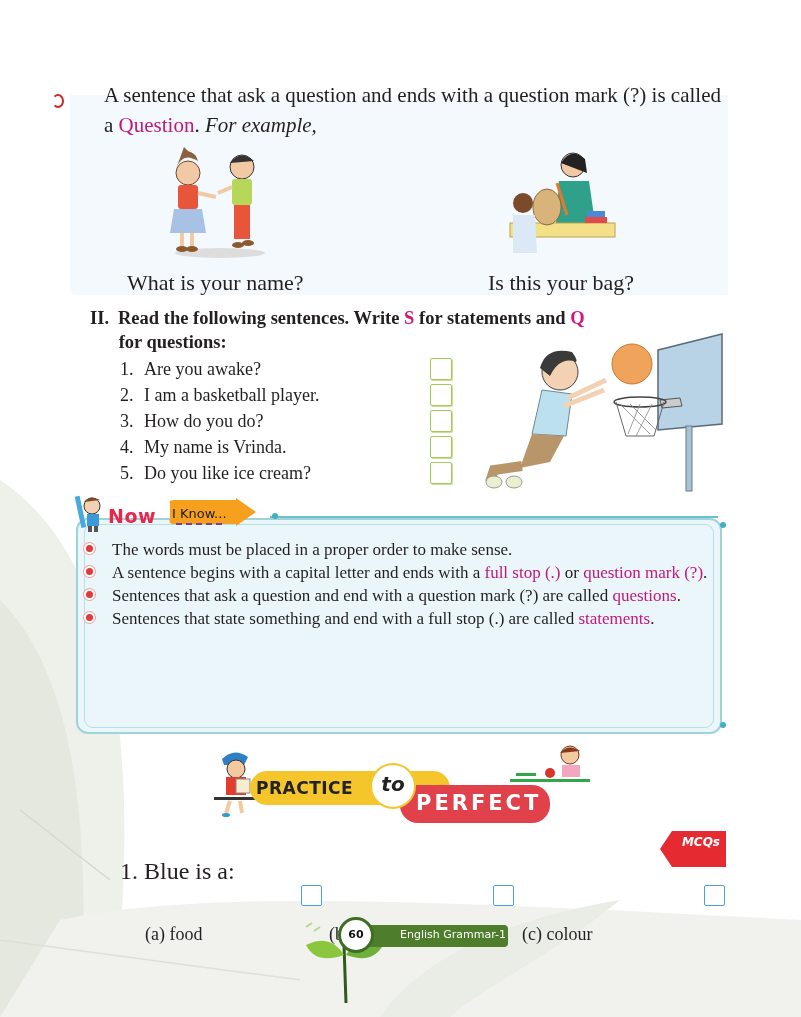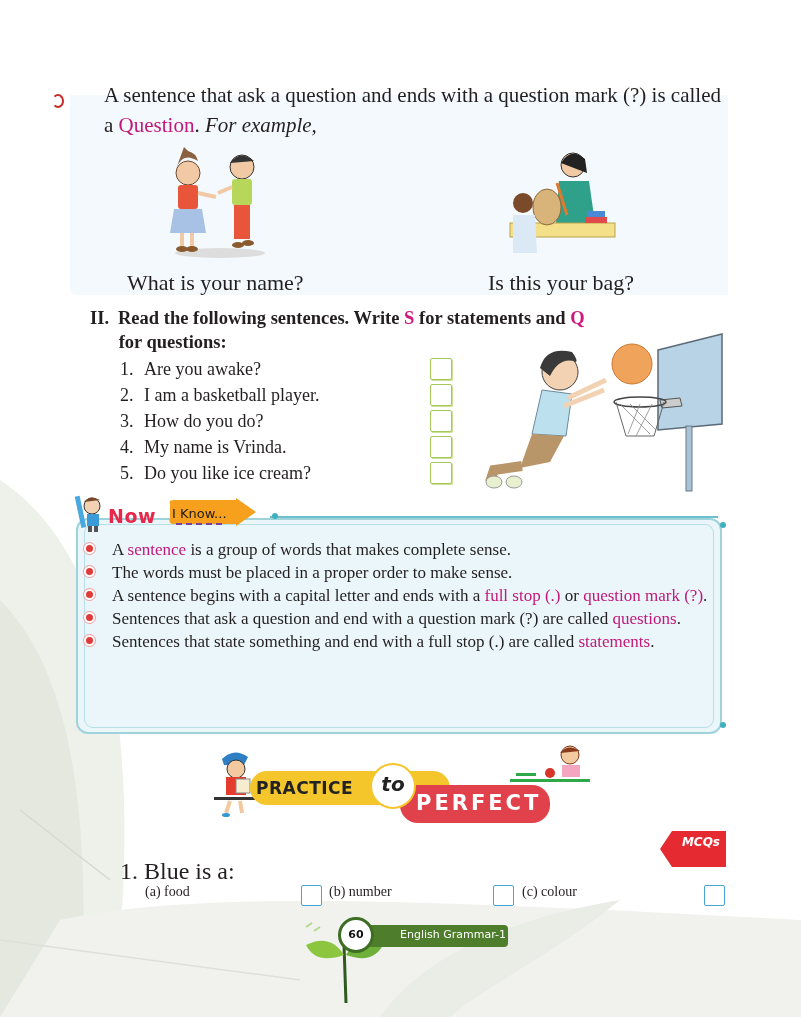--- a/index.html
+++ b/index.html
@@ -44,21 +44,21 @@
   .ptp-practice{position:absolute;left:46px;top:33px;font-family:"DejaVu Sans",sans-serif;font-weight:bold;font-size:17px;color:#222;letter-spacing:0.5px;}
   .ptp-circle{position:absolute;left:160px;top:18px;width:42px;height:42px;border-radius:50%;background:#fff;border:2px solid #f4c62c;text-align:center;line-height:38px;font-family:"DejaVu Sans",sans-serif;font-weight:bold;font-style:italic;font-size:20px;color:#222;}
   .ptp-perfect{position:absolute;left:206px;top:46px;font-family:"DejaVu Sans",sans-serif;font-weight:bold;font-size:21px;color:#fff;letter-spacing:3px;}
 
   
   .mcq-title{position:absolute;left:92px;top:829px;font-size:18.5px;font-weight:bold;font-family:"Liberation Serif",serif;}
   .mcq-title .num{display:inline-block;width:28px;}
   .tick{color:#e0242b;font-weight:normal;}
   .mcq-badge{position:absolute;left:660px;top:831px;width:66px;height:36px;background:#e52a31;clip-path:polygon(12px 0,100% 0,100% 100%,12px 100%,0 50%);color:#fff;font-family:"DejaVu Sans",sans-serif;font-weight:bold;font-style:italic;font-size:12px;line-height:22px;text-align:right;padding-right:6px;box-sizing:border-box;}
   .q1{position:absolute;left:120px;top:858px;font-size:24px;font-family:"Liberation Serif",serif;}
-  .opt{position:absolute;top:884px;font-size:14px;font-family:"Liberation Serif",serif;}
+  .opt{position:absolute;top:924px;font-size:18px;font-family:"Liberation Serif",serif;}
   .optbox{position:absolute;top:885px;width:19px;height:19px;border:1.5px solid #4aa3d6;border-radius:2px;background:#fff;}
 
   
   .foot-bar{position:absolute;left:365px;top:925px;width:143px;height:22px;background:#4e7d2c;border-radius:0 4px 4px 0;}
   .foot-title{position:absolute;left:400px;top:928px;font-family:"DejaVu Sans",sans-serif;font-size:11px;color:#fff;}
   .foot-circle{position:absolute;left:338px;top:917px;width:30px;height:30px;border-radius:50%;background:#fff;border:3px solid #3e6e24;text-align:center;line-height:30px;font-family:"DejaVu Sans",sans-serif;font-weight:bold;font-size:11px;color:#111;}
 </style>
 </head>
 <body>
 
@@ -178,21 +178,20 @@
       <rect x="20" y="34" width="4" height="6" fill="#555"></rect>
   </svg>
   <div class="nik-now">Now</div>
   <svg class="nik-arrow" viewBox="0 0 92 30">
     <path d="M4,6 Q2,2 8,2 L70,2 L70,0 L90,14 L70,28 L70,26 L8,26 Q2,26 4,20 Z" fill="#f6a01e"></path>
     <path d="M10,26 L60,26" stroke="#7b3fa0" stroke-width="2" stroke-dasharray="6 4"></path>
   </svg>
   <div class="nik-know">I Know...</div>
 
   <div class="nik-list">
-    <div class="nik-item"><span class="bul"></span><span>A </span><span class="pink">sentence</span><span> is a group of words that makes complete sense.</span></div>
     <div class="nik-item"><span class="bul"></span><span>The words must be placed in a proper order to make sense.</span></div>
     <div class="nik-item"><span class="bul"></span><span>A sentence begins with a capital letter and ends with a </span><span class="pink">full stop (.)</span><span> or </span><span class="pink">question mark (?)</span><span>.</span></div>
     <div class="nik-item"><span class="bul"></span><span>Sentences that ask a question and end with a question mark (?) are called </span><span class="pink">questions</span><span>.</span></div>
     <div class="nik-item"><span class="bul"></span><span>Sentences that state something and end with a full stop (.) are called </span><span class="pink">statements</span><span>.</span></div>
   </div>
 
   <div class="ptp">
     <svg class="abs" style="left:4px;top:2px;width:44px;height:72px" viewBox="0 0 44 72">
       <path d="M8,12 Q20,0 34,10 L30,18 L10,18 Z" fill="#2e7fc4"></path>
       <circle cx="22" cy="22" r="9" fill="#f3c9a0" stroke="#333"></circle>

